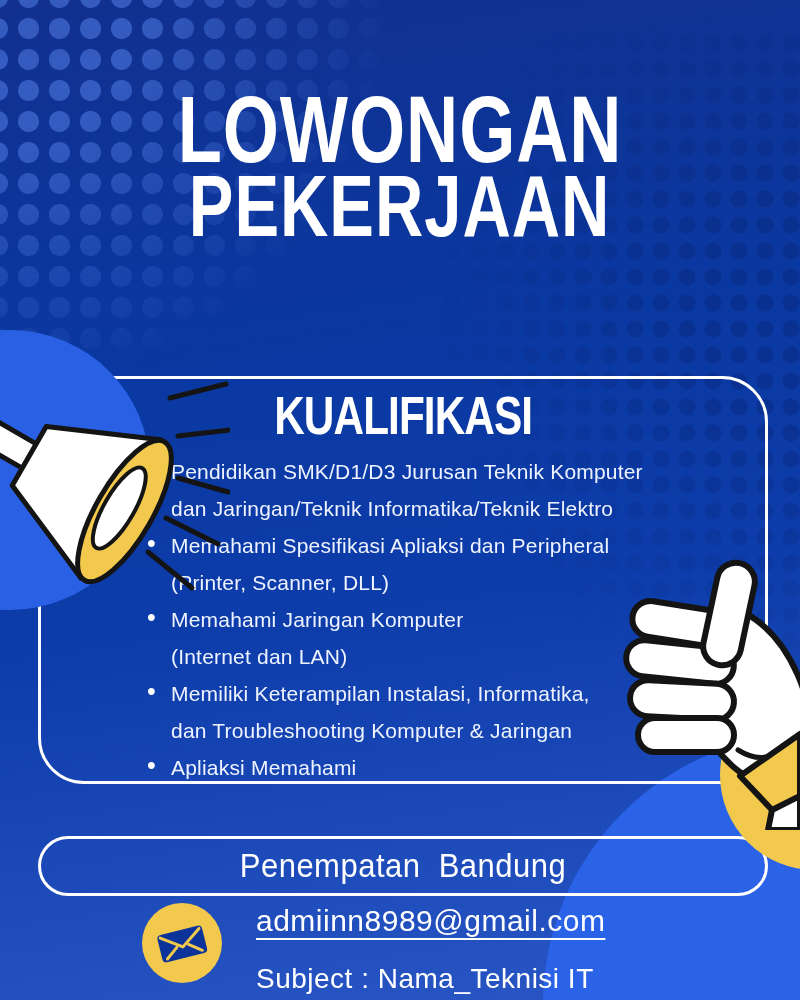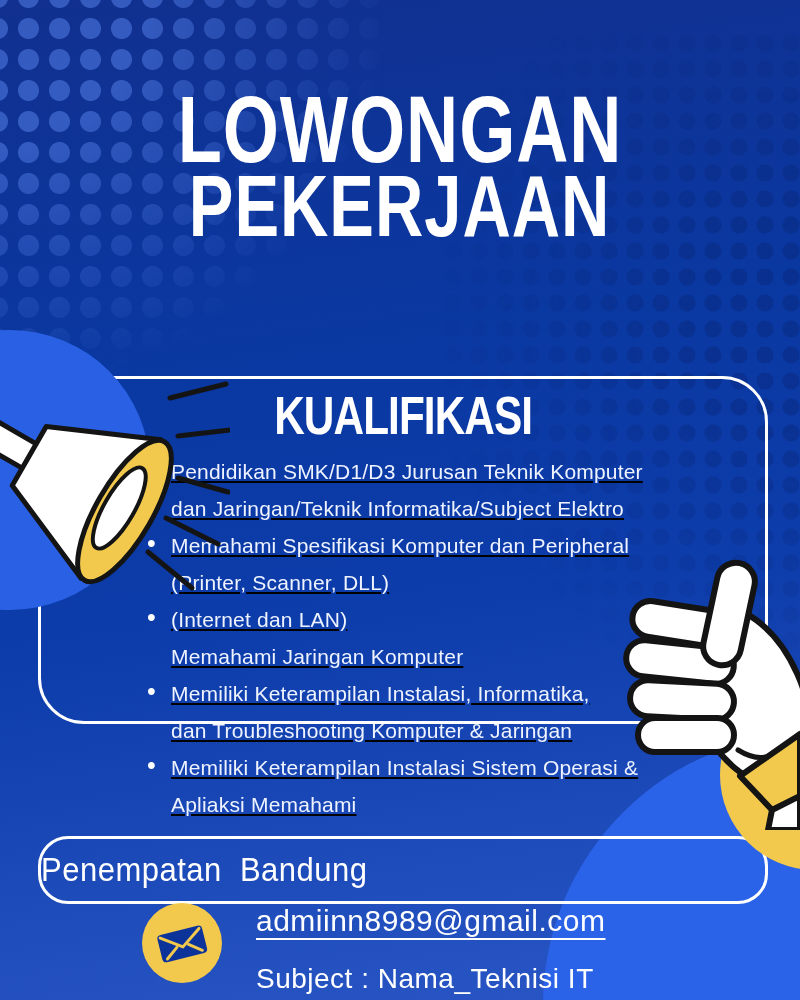--- a/index.html
+++ b/index.html
@@ -39,34 +39,34 @@
 
   
   .search-bar { position:absolute; left:38px; top:290px; width:730px; height:56px;
     border:3px solid #ffffff; border-radius:28px; z-index:3;
     display:flex; align-items:center; justify-content:center; }
   .search-value { color:#ffffff; font-size:44px; font-weight:500; letter-spacing:5px;
     display:inline-block; transform:scale(.9,1.05); }
   .search-icon { position:absolute; right:24px; top:10px; width:36px; height:36px; }
 
   
-  .panel { position:absolute; left:38px; top:376px; width:730px; height:348px;
+  .panel { position:absolute; left:38px; top:376px; width:730px; height:408px;
     border:3px solid #ffffff; border-radius:46px; z-index:3; }
   .panel-heading { position:absolute; top:8px; left:0; width:100%; text-align:center;
     color:#ffffff; font-size:46px; font-weight:900; line-height:1.1; }
   .panel-heading .tspan { display:inline-block; transform:scale(.92,1.15); transform-origin:center top; letter-spacing:-1px; }
-  .bullet-list { position:absolute; top:74px; left:130px; right:8px;text-decoration:underline; }
+  .bullet-list { position:absolute; top:74px; left:130px; right:8px; }
   .bullet-item { position:relative; color:#eef3ff; font-size:21px; letter-spacing:.2px; }
   .bullet-item::before { content:"•"; position:absolute; left:-24px; top:2px; font-size:25px; color:#ffffff; }
   .bullet-line { display:block; height:37px; line-height:37px; white-space:nowrap; }
 
   
-  .placement-pill { position:absolute; left:38px; top:836px; width:730px; height:68px;
+  .placement-pill { position:absolute; left:38px; top:836px; width:730px; height:60px;
     border:3px solid #ffffff; border-radius:30px; z-index:3;
-    display:flex; align-items:center; justify-content:flex-start; }
+    display:flex; align-items:center; justify-content:center; }
   .placement-label { color:#ffffff; font-size:31px; word-spacing:9px; letter-spacing:.5px;
     display:inline-block; transform:scale(1,1.08); }
 
   
   .contact { position:absolute; left:256px; top:904px; z-index:5; color:#ffffff; }
   .contact-email { display:inline-block; color:#ffffff; font-size:30px; font-weight:500; letter-spacing:.5px;
     text-decoration:underline; text-decoration-thickness:2px; text-underline-offset:7px; }
   .contact-subject { margin-top:25px; font-size:28px; letter-spacing:.5px; }
   .envelope-badge { position:absolute; left:142px; top:903px; width:80px; height:80px;
     border-radius:50%; background:#f2c94c; z-index:5;
@@ -95,36 +95,35 @@
   </div>
 
 
   <div class="panel">
     <div class="panel-heading">
       <span class="tspan">KUALIFIKASI</span>
     </div>
     <div class="bullet-list">
       <div class="bullet-item">
         <span class="bullet-line">Pendidikan SMK/D1/D3 Jurusan Teknik Komputer</span>
-        <span class="bullet-line">dan Jaringan/Teknik Informatika/Subject Elektro</span>
+        <span class="bullet-line">dan Jaringan/Teknik Informatika/Teknik Elektro</span>
       </div>
       <div class="bullet-item">
-        <span class="bullet-line">Memahami Spesifikasi Komputer dan Peripheral</span>
+        <span class="bullet-line">Memahami Spesifikasi Apliaksi dan Peripheral</span>
         <span class="bullet-line">(Printer, Scanner, DLL)</span>
       </div>
       <div class="bullet-item">
+        <span class="bullet-line">Memahami Jaringan Komputer</span>
         <span class="bullet-line">(Internet dan LAN)</span>
-        <span class="bullet-line">Memahami Jaringan Komputer</span>
       </div>
       <div class="bullet-item">
         <span class="bullet-line">Memiliki Keterampilan Instalasi, Informatika,</span>
         <span class="bullet-line">dan Troubleshooting Komputer &amp; Jaringan</span>
       </div>
       <div class="bullet-item">
-        <span class="bullet-line">Memiliki Keterampilan Instalasi Sistem Operasi &amp;</span>
         <span class="bullet-line">Apliaksi Memahami</span>
       </div>
     </div>
   </div>
 
   <div class="placement-pill">
     <span class="placement-label">Penempatan Bandung</span>
   </div>
 
   <div class="envelope-badge">

